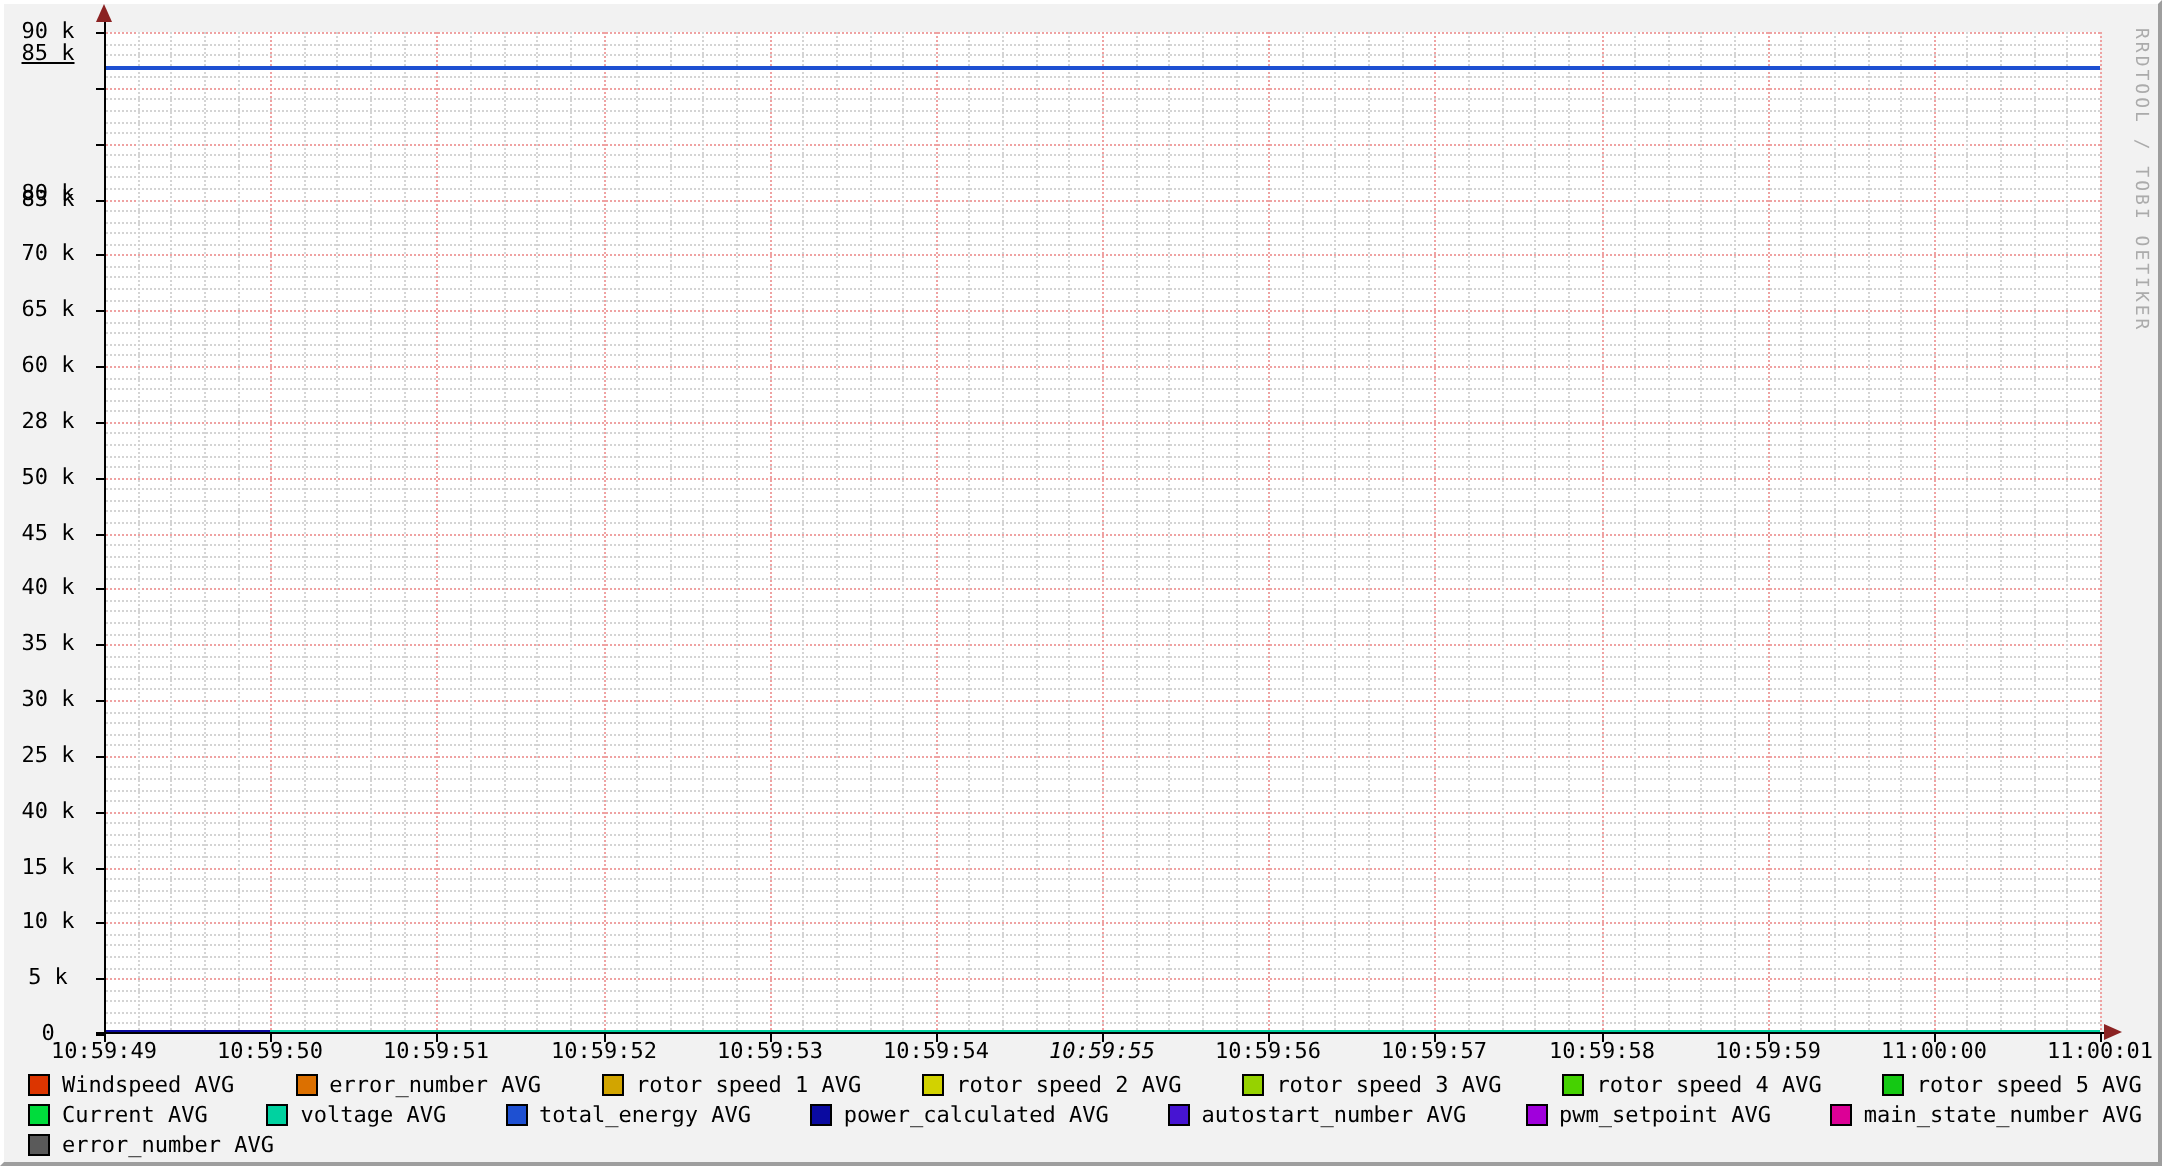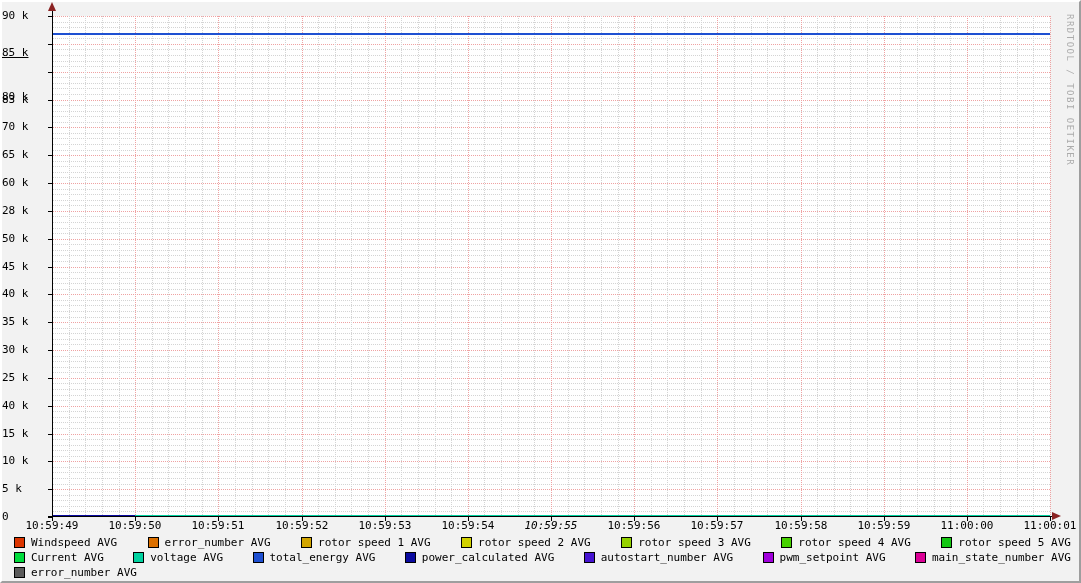--- a/index.html
+++ b/index.html
@@ -15,21 +15,21 @@
   .gl-v{position:absolute;top:0;height:100%;width:0;border-left:1px dotted;}
   .seg{position:absolute;height:2px;}
   .axis{position:absolute;background:#000;}
   .tick{position:absolute;background:#000;}
   .arrow-up{position:absolute;width:0;height:0;
     border-left:4px solid transparent;border-right:4px solid transparent;
     border-bottom:9px solid #8B2222;}
   .arrow-right{position:absolute;width:0;height:0;
     border-top:4px solid transparent;border-bottom:4px solid transparent;
     border-left:9px solid #8B2222;}
-  .ylab{position:absolute;left:0;width:44px;text-align:left;height:13px;line-height:13px;}
+  .ylab{position:absolute;left:0;width:44px;text-align:center;height:13px;line-height:13px;}
   .xlab{position:absolute;top:517px;width:84px;text-align:center;height:13px;line-height:13px;}
   .legend{position:absolute;left:12px;top:533px;width:1057px;}
   .legend-row{display:flex;align-items:center;height:15px;}
   .legend-row.spread{justify-content:space-between;}
   .legend-item{display:flex;align-items:center;white-space:nowrap;}
   .swatch{width:9px;height:9px;border:1px solid #000;margin-right:6px;display:inline-block;flex:none;}
   .watermark{position:absolute;left:1063px;top:12px;writing-mode:vertical-rl;
     font-size:9px;letter-spacing:1.5px;color:#ABABAB;}
 </style>
 </head>
@@ -229,21 +229,21 @@
       <div class="ylab" style="top: 313px;">35 k</div>
       <div class="ylab" style="top: 285px;">40 k</div>
       <div class="ylab" style="top: 258px;">45 k</div>
       <div class="ylab" style="top: 230px;">50 k</div>
       <div class="ylab" style="top: 202px;">28 k</div>
       <div class="ylab" style="top: 174px;">60 k</div>
       <div class="ylab" style="top: 146px;">65 k</div>
       <div class="ylab" style="top: 118px;">70 k</div>
       <div class="ylab" style="top: 91px;">83 k</div>
       <div class="ylab" style="top: 63px; margin-top: 25px;">80 k</div>
-      <div class="ylab" style="top: 44px; text-decoration: underline;">85 k</div>
+      <div class="ylab" style="top: 18px; text-decoration: underline;">85 k</div>
       <div class="ylab" style="top: 7px;">90 k</div>
     </div>
   <div id="xlabels">
       <div class="xlab" style="left: 8px;">10:59:49</div>
       <div class="xlab" style="left: 91px;">10:59:50</div>
       <div class="xlab" style="left: 174px;">10:59:51</div>
       <div class="xlab" style="left: 258px;">10:59:52</div>
       <div class="xlab" style="left: 341px;">10:59:53</div>
       <div class="xlab" style="left: 424px;">10:59:54</div>
       <div class="xlab" style="left: 507px; font-style: italic;">10:59:55</div>

